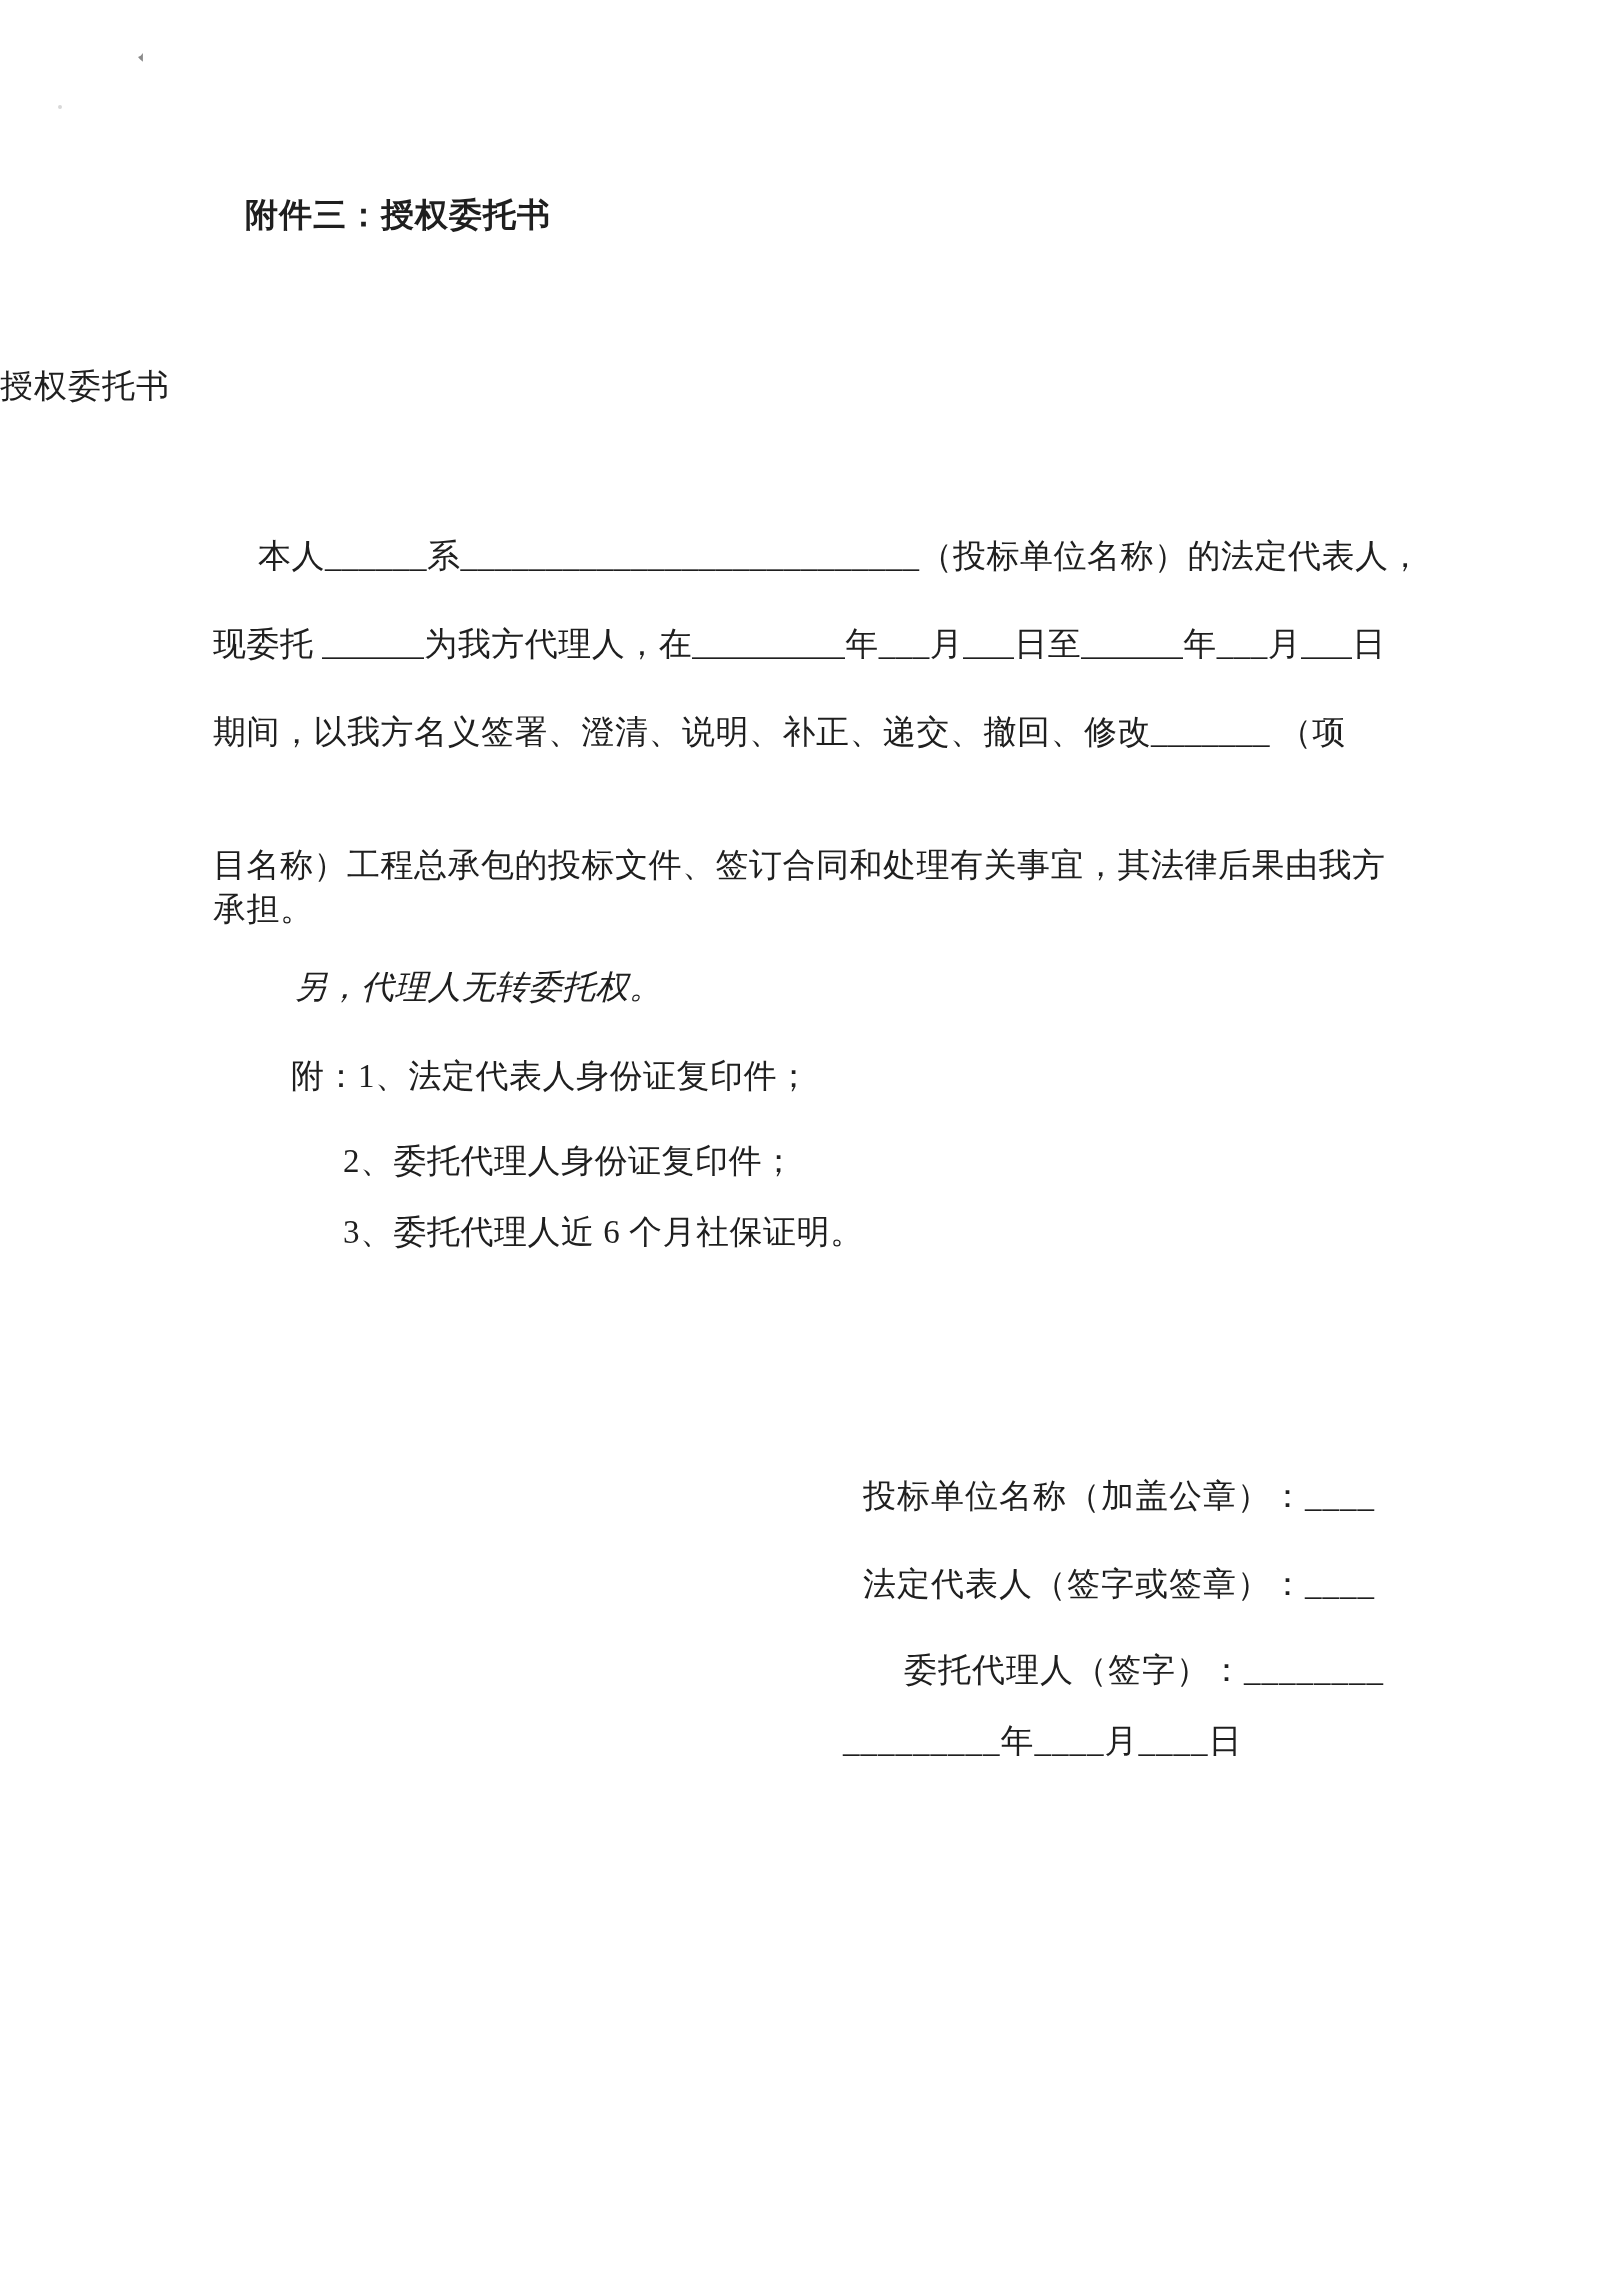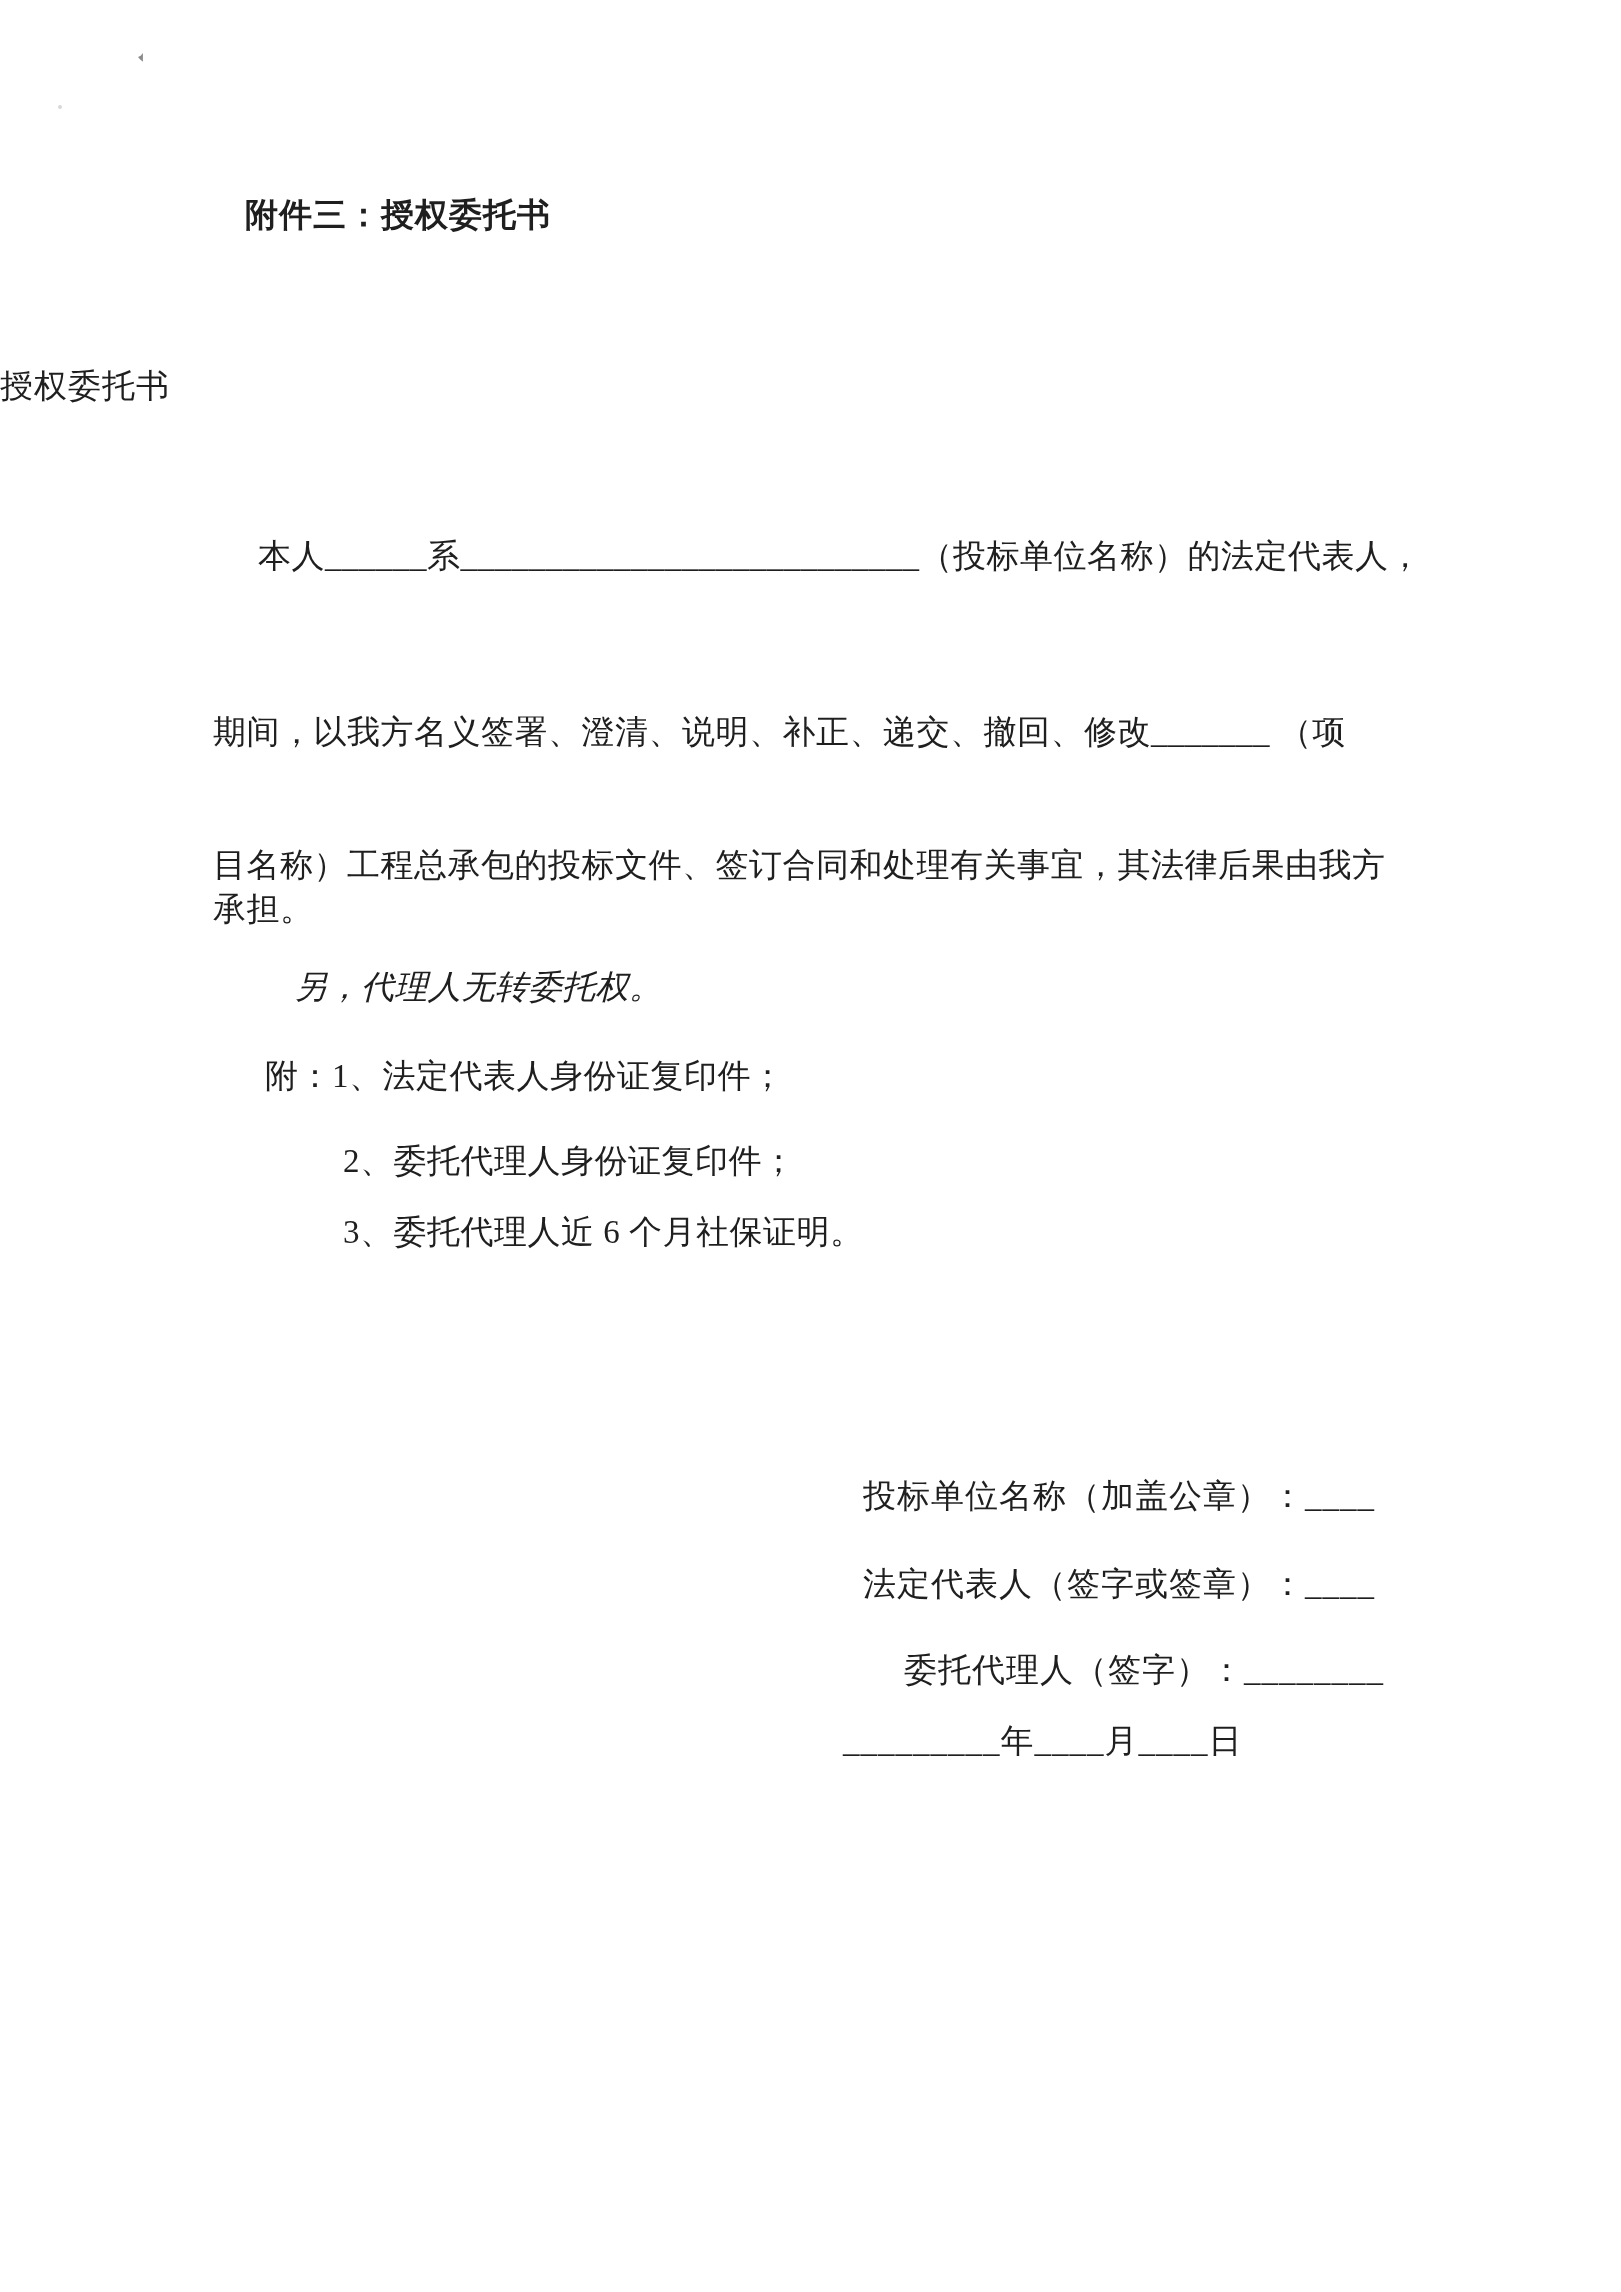--- a/index.html
+++ b/index.html
@@ -61,30 +61,31 @@
 
   <div class="speck1"></div>
   <div class="speck2"></div>
 
   <div class="abs heading" style="left:245px; top:199px;">附件三：授权委托书</div>
 
   <div class="abs doc-title" style="top:370px;">授权委托书</div>
 
   <div class="abs bodyline" style="left:258px; top:540px;text-align:center;">本人______系___________________________（投标单位名称）的法定代表人，</div>
 
+  <div class="abs bodyline" style="left:213px; top:628px;">现委托 ______为我方代理人，在_________年___月___日至______年___月___日</div>
 
   <div class="abs bodyline" style="left:213px; top:716px;">期间，以我方名义签署、澄清、说明、补正、递交、撤回、修改_______ （项</div>
 
   <div class="abs bodyline" style="left:213px; top:805px;margin-top:44px;">目名称）工程总承包的投标文件、签订合同和处理有关事宜，其法律后果由我方</div>
 
   <div class="abs bodyline" style="left:213px; top:893px;">承担。</div>
 
   <div class="abs bodyline" style="left:294px; top:971px;font-style:italic;">另，代理人无转委托权。</div>
 
-  <div class="abs bodyline" style="left:265px; top:1060px;">附：1、法定代表人身份证复印件；</div>
+  <div class="abs bodyline" style="left:291px; top:1060px;">附：1、法定代表人身份证复印件；</div>
 
   <div class="abs bodyline" style="left:343px; top:1145px;">2、委托代理人身份证复印件；</div>
 
   <div class="abs bodyline" style="left:343px; top:1216px;">3、委托代理人近 6 个月社保证明。</div>
 
   <div class="abs sigline" style="left:863px; top:1480px;">投标单位名称（加盖公章）：____</div>
 
   <div class="abs sigline" style="left:863px; top:1568px;">法定代表人（签字或签章）：____</div>
 
   <div class="abs sigline" style="left:863px; top:1654px;margin-left:41px;">委托代理人（签字）：________</div>

